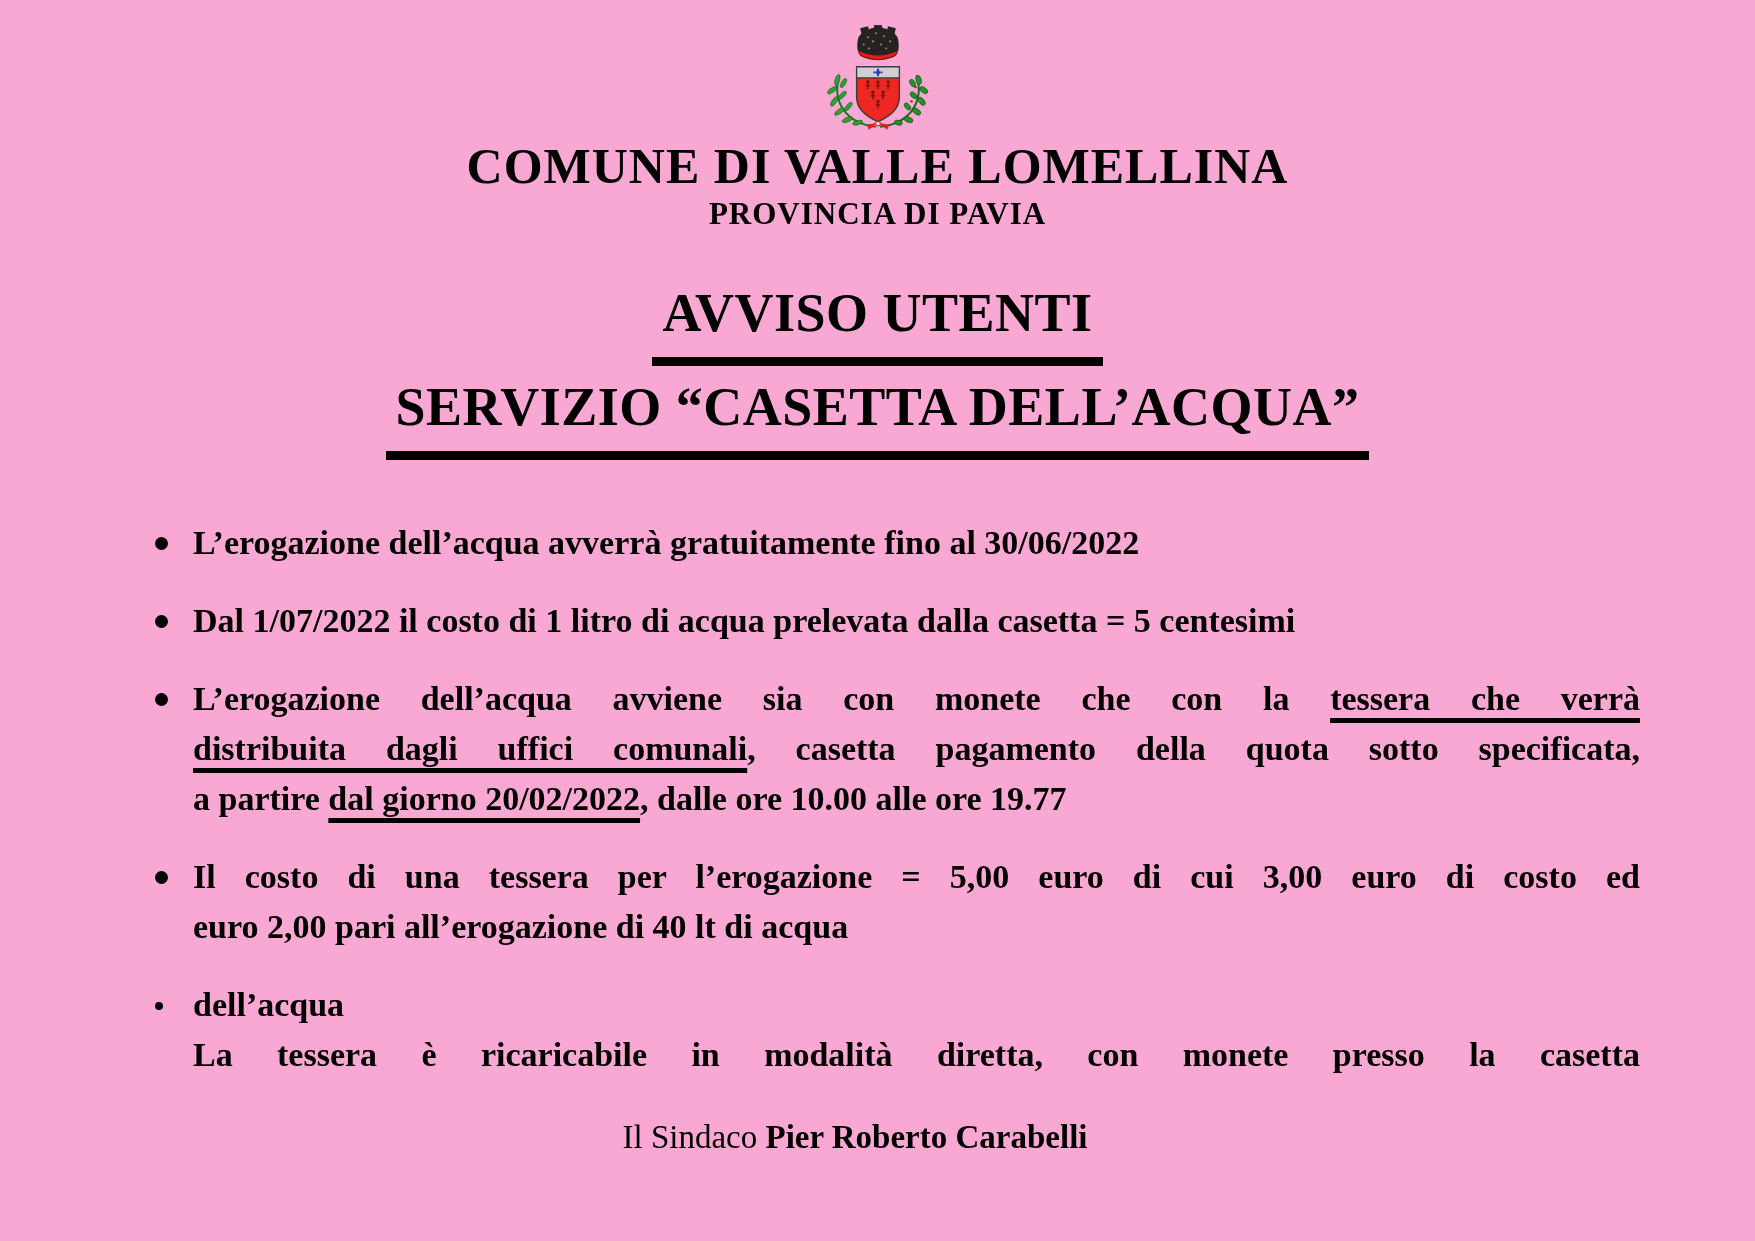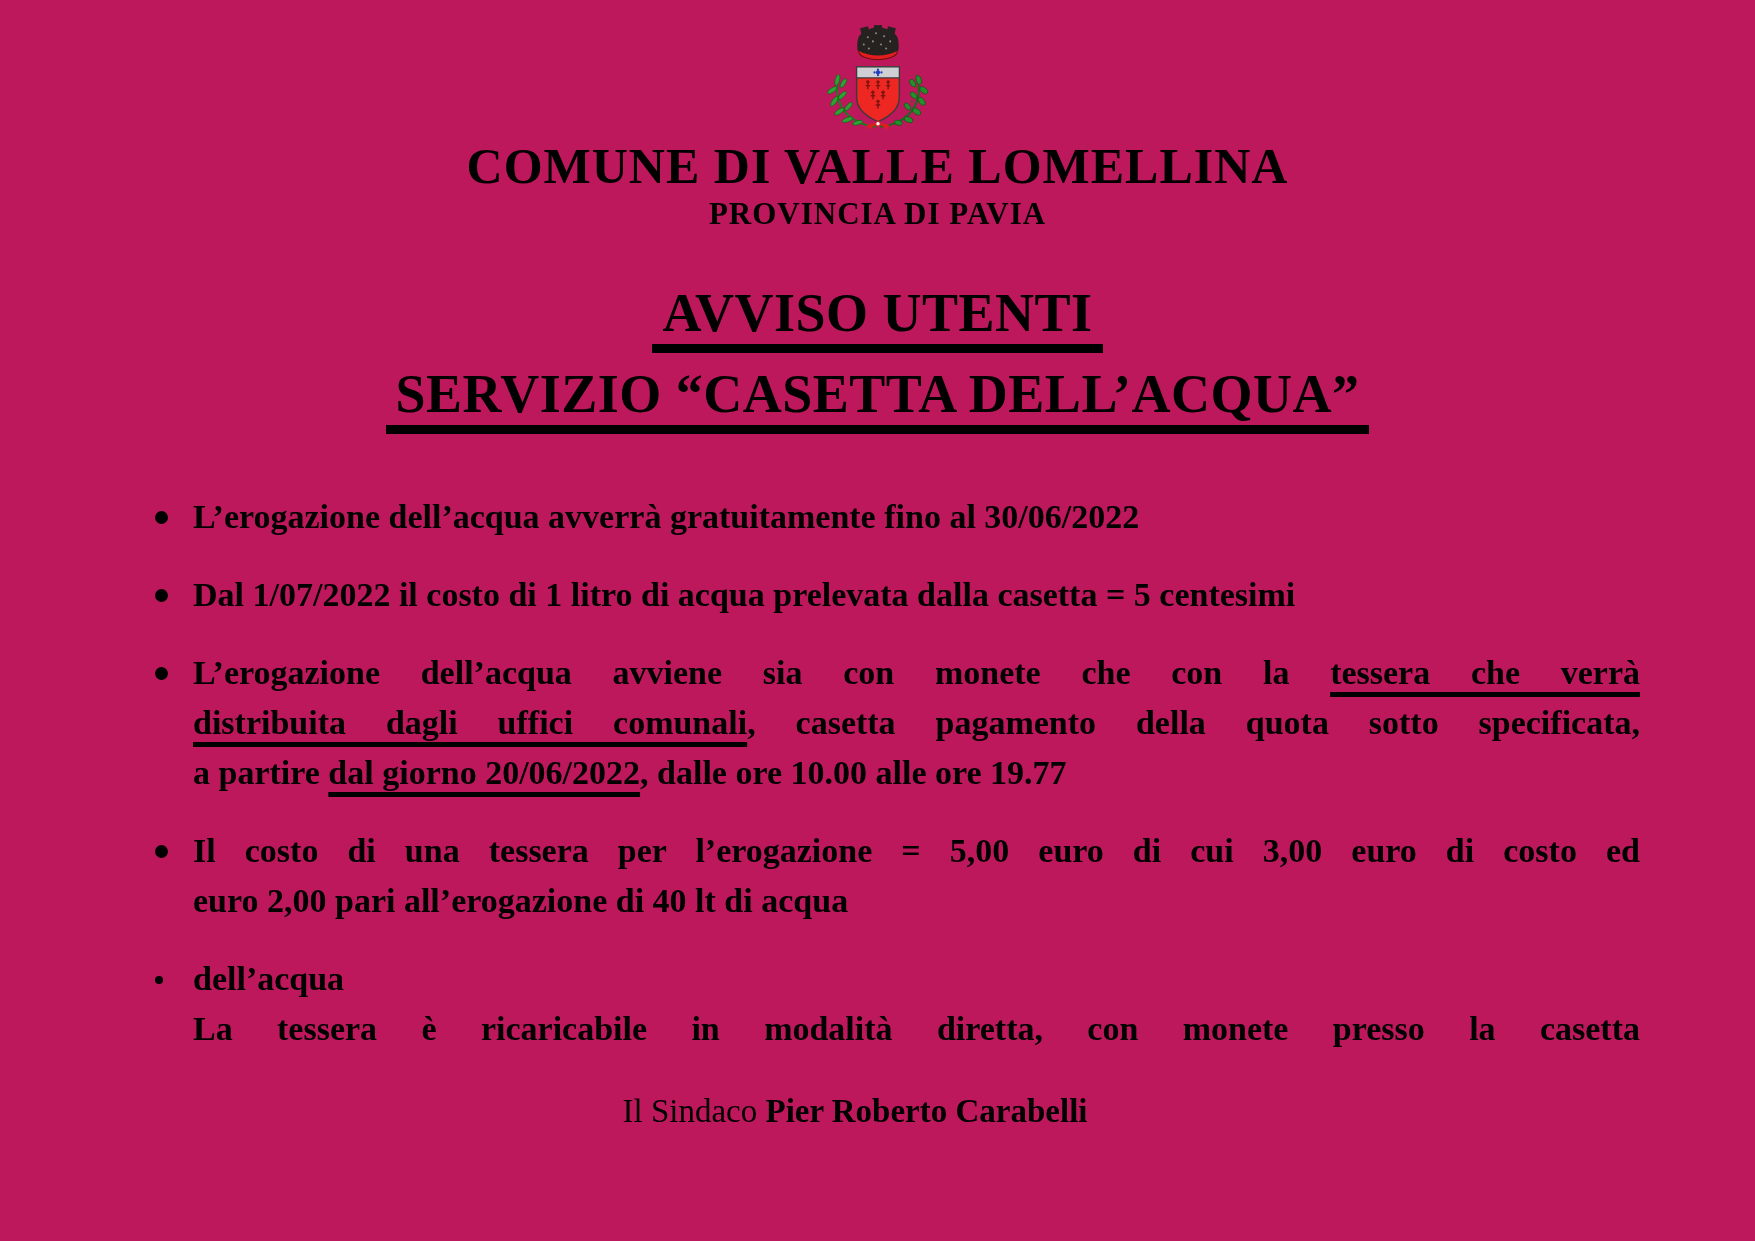--- a/index.html
+++ b/index.html
@@ -1,20 +1,20 @@
 <!DOCTYPE html>
 <html><head>
 <meta charset="utf-8">
 <style>
   html, body { margin: 0; padding: 0; background: #fff; }
   .page {
     position: relative;
     width: 1755px;
     height: 1241px;
-    background: #be185d;
+    background: #f9a8d4;
     color: #000;
     font-family: "Liberation Serif", "DejaVu Serif", serif;
     box-sizing: border-box;
     padding-top: 24px;
     overflow: hidden;
   }
   .header { text-align: center; }
   .emblem { display: block; margin: 0 auto; }
   .muni {
     font-size: 50px;
@@ -31,21 +31,21 @@
   }
   .title-block { text-align: center; margin-top: 54px; }
   .t-line { margin-bottom: 13px; }
   .t-underline {
     display: inline-block;
     font-size: 54px;
     font-weight: bold;
     letter-spacing: 0.5px;
     line-height: 1.05;
     border-bottom: 9px solid #000;
-    padding: 0 10px 2px 10px;
+    padding: 0 10px 15px 10px;
   }
   .content { padding: 0 115px 0 155px; }
   .bullets { margin-top: 58px; }
   .bullet { display: flex; margin-bottom: 28px; }
   .marker-col { width: 38px; flex-shrink: 0; }
   .dot { display: block; border-radius: 50%; background: #000; }
   .dot.lg { width: 13px; height: 13px; margin-top: 19px; }
   .dot.sm { width: 8px; height: 8px; margin-top: 22px; }
   .btext {
     flex: 1;
@@ -205,21 +205,21 @@
         </div>
       </div>
 
       <div class="bullet">
         <span class="marker-col">
             <span class="dot lg"></span>
           </span>
         <div class="btext">
           <span class="line just"><span>L’erogazione dell’acqua avviene sia con monete che con la </span><span class="u">tessera che verrà</span></span>
           <span class="line just"><span class="u">distribuita dagli uffici comunali</span><span>, casetta pagamento della quota sotto specificata,</span></span>
-          <span class="line left"><span>a partire </span><span class="u">dal giorno 20/06/2022</span><span>, dalle ore 10.00 alle ore 19.77</span></span>
+          <span class="line left"><span>a partire </span><span class="u">dal giorno 20/02/2022</span><span>, dalle ore 10.00 alle ore 19.77</span></span>
         </div>
       </div>
 
       <div class="bullet">
         <span class="marker-col">
             <span class="dot lg"></span>
           </span>
         <div class="btext">
           <span class="line just"><span>Il costo di una tessera per l’erogazione = 5,00 euro di cui 3,00 euro di costo ed</span></span>
           <span class="line left"><span>euro 2,00 pari all’erogazione di 40 lt di acqua</span></span>

